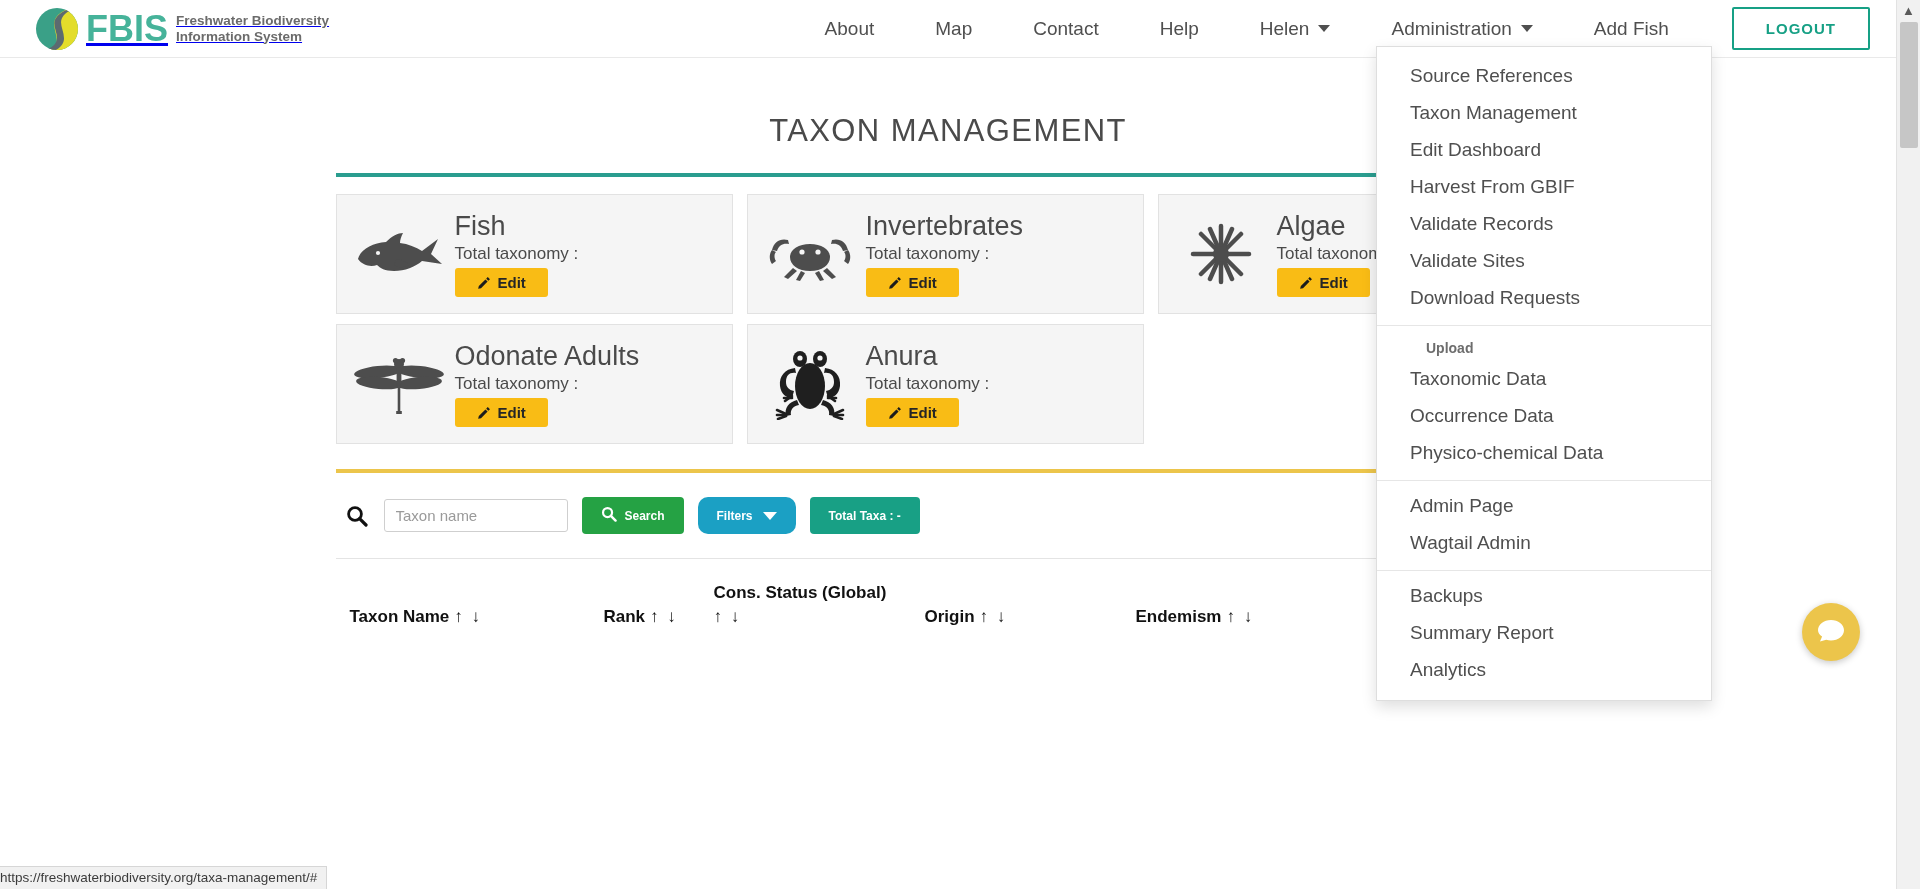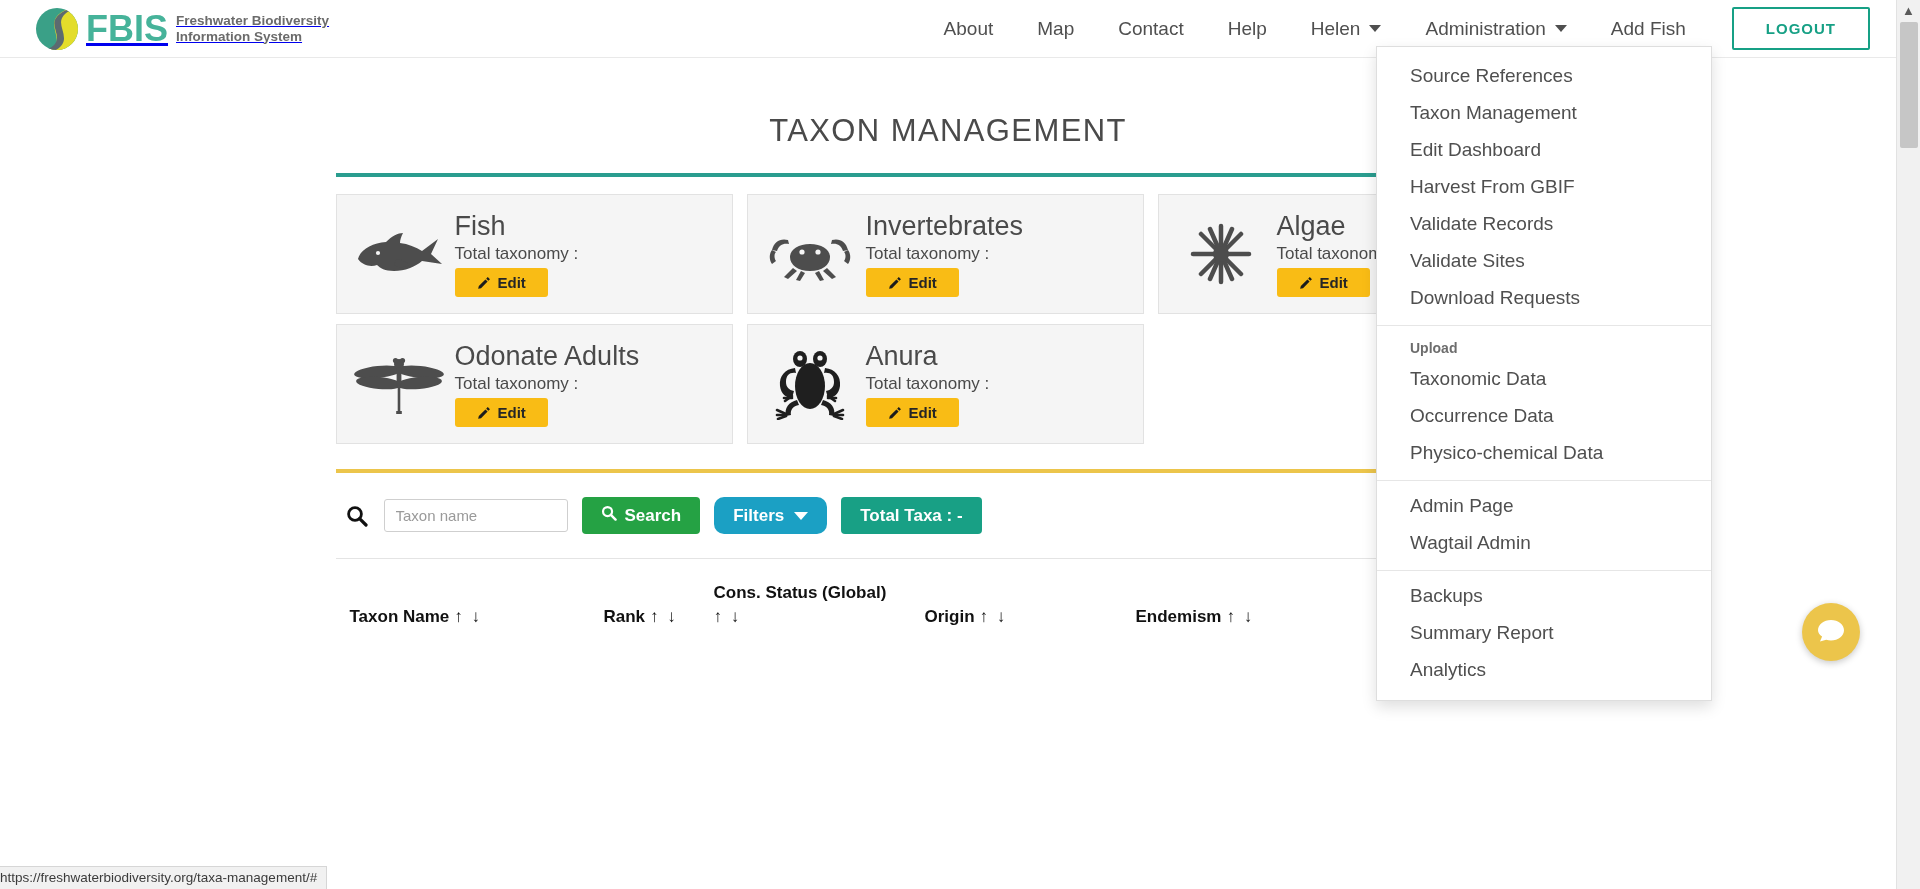--- a/index.html
+++ b/index.html
@@ -33,21 +33,21 @@
     line-height: 38px; font-weight: 700;
   }
   .brand-sub {
     display: flex; flex-direction: column;
     margin-left: 8px; justify-content: center;
     color: #6b6b6b; font-size: 13.5px; line-height: 15.5px; font-weight: 600;
   }
 
   .nav-links {
     display: flex; align-items: center;
-    margin-left: auto; margin-right: 26px; height: 100%;
+    margin-left: auto; margin-right: 26px; height: 100%; gap: 17px;
   }
   .nav-link {
     font-size: 19px; color: #4f4f4f;
     padding: 0 22px; line-height: 58px;
     text-decoration: none; white-space: nowrap;
     cursor: pointer;
   }
   .nav-link.with-caret { display: flex; align-items: center; gap: 9px; }
   .caret {
     width: 0; height: 0;
@@ -82,21 +82,21 @@
   .dd-item {
     display: block;
     font-size: 19px; color: #4f4f4f;
     padding: 7.5px 0 7.5px 33px;
     text-decoration: none;
     white-space: nowrap;
     cursor: pointer;
   }
   .dd-header {
     font-size: 14px; font-weight: bold; color: #6d6d6d;
-    padding: 8px 0 4px 33px;
+    padding: 8px 0 4px 49px;
   }
   .dd-divider {
     height: 1px; background: #e6e6e6;
     margin: 9px 0 6px 0;
   }
 
   
   .page { position: absolute; top: 58px; left: 0; width: 1896px; }
   .page-title {
     text-align: center;
@@ -166,21 +166,21 @@
   .taxon-input {
     width: 184px; height: 33px;
     border: 1px solid #cfcfcf; border-radius: 3px;
     font-size: 15px; color: #444;
     padding: 0 11px; outline: none;
     font-family: "Liberation Sans", sans-serif;
   }
   .taxon-input::placeholder { color: #9a9a9a; }
   .btn {
     border: none; border-radius: 4px;
-    color: #fff; font-size: 17px; font-weight: bold;
+    color: #fff; font-size: 12px; font-weight: bold;
     height: 37px; padding: 0 19px;
     display: inline-flex; align-items: center; gap: 8px;
     cursor: pointer;
     font-family: "Liberation Sans", sans-serif;
   }
   .btn-search { background: #25a244; }
   .btn-filters { background: #1ba0c4; border-radius: 10px; }
   .btn-total { background: #18a085; }
   .chev-down {
     width: 0; height: 0;

